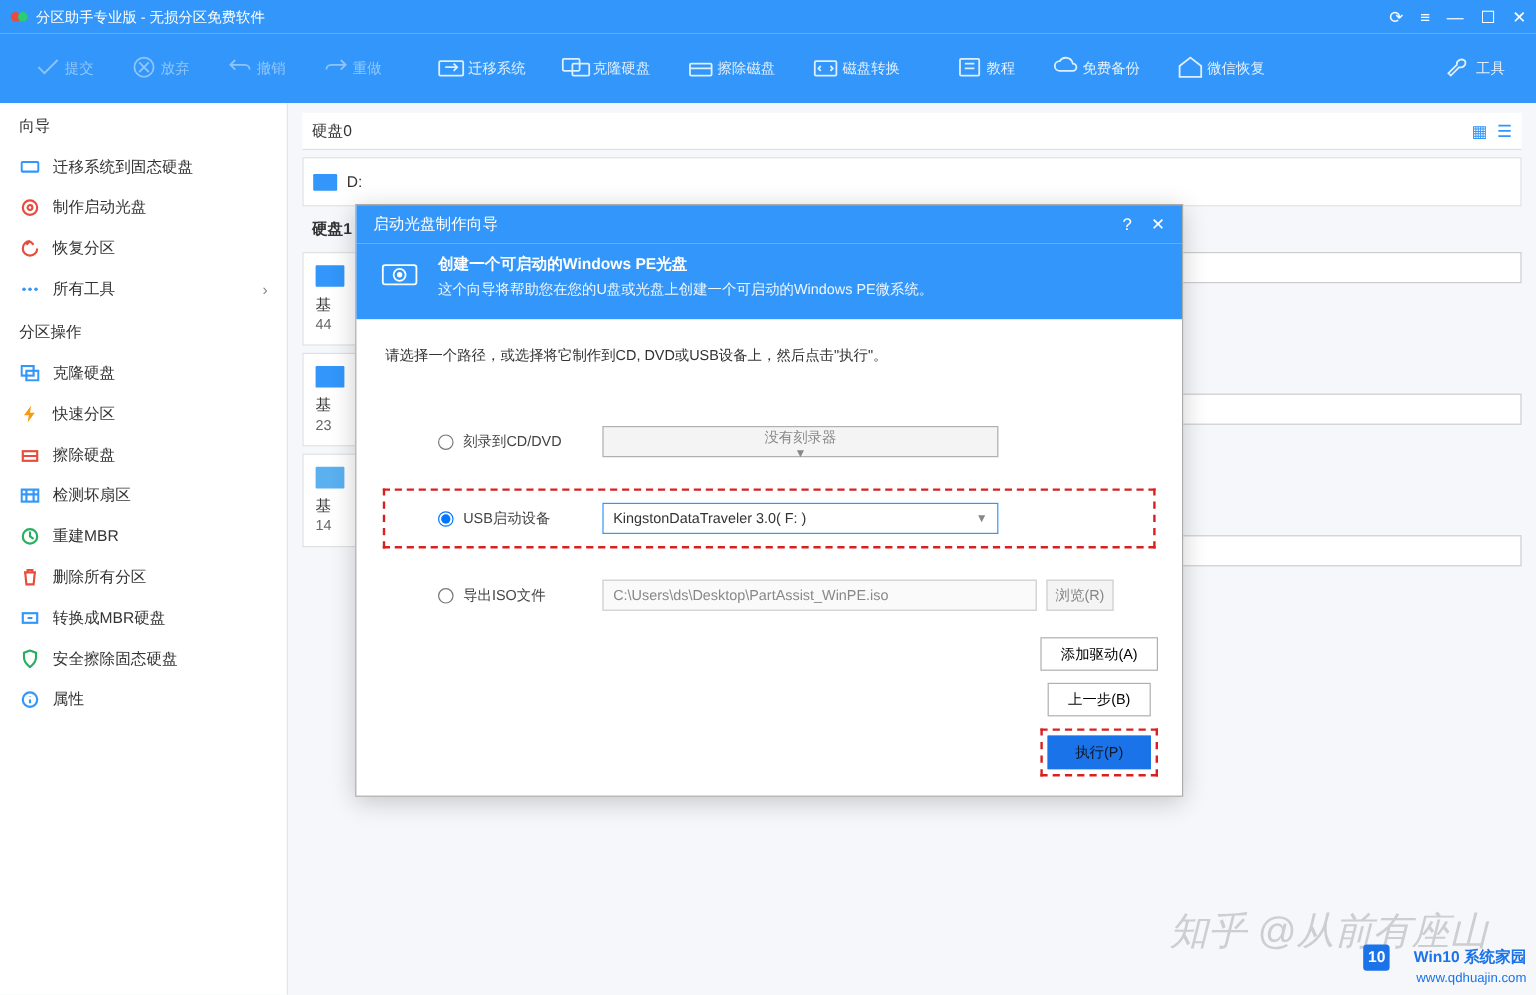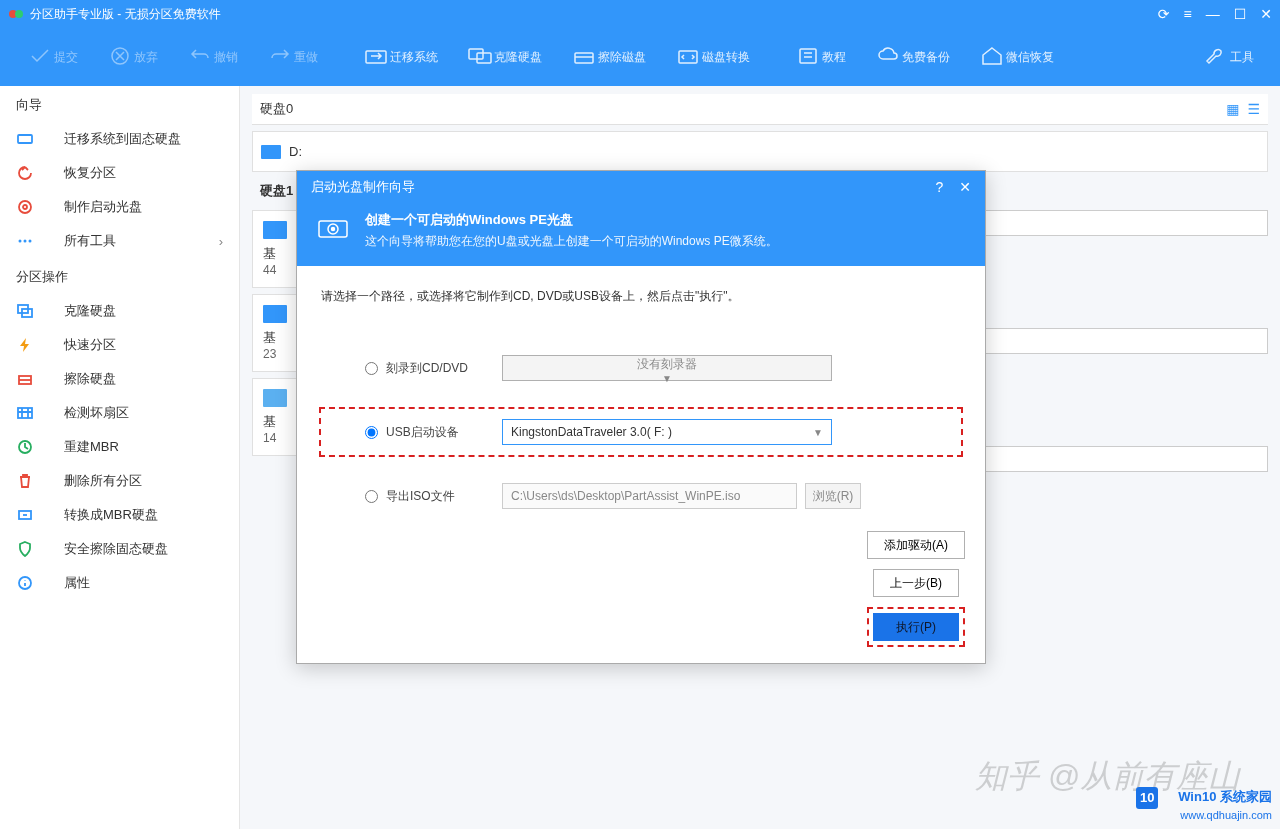--- a/index.html
+++ b/index.html
@@ -14,21 +14,21 @@
     .toolbar-btn { display: flex; flex-direction: row; align-items: center; color: #fff; font-size: 12px; cursor: pointer; padding: 0 14px; opacity: 0.85; }
     .toolbar-btn.disabled { opacity: 0.45; }
     .toolbar-btn .icon { width: 28px; height: 24px; margin-bottom: 2px; display: flex; align-items: center; justify-content: center; }
     .toolbar-btn .icon svg { stroke: #fff; fill: none; stroke-width: 1.5; }
     .toolbar-spacer { width: 16px; }
     .toolbar-right { margin-left: auto; }
     
     .main { display: flex; height: calc(100% - 86px); }
     .sidebar { width: 240px; background: #fff; border-right: 1px solid #e5e5e5; overflow-y: auto; }
     .sidebar-section-title { padding: 10px 16px 8px; font-size: 13px; color: #333; }
-    .sidebar-item { display: flex; align-items: center; padding: 8px 16px; font-size: 13px; color: #333; cursor: pointer; gap: 20px; }
+    .sidebar-item { display: flex; align-items: center; padding: 8px 16px; font-size: 13px; color: #333; cursor: pointer; }
     .sidebar-item .si-icon { width: 18px; height: 18px; margin-right: 10px; display: flex; align-items: center; justify-content: center; }
     .sidebar-item .si-chevron { margin-left: auto; color: #888; }
     .si-icon svg { stroke-width: 1.8; }
     
     .content { flex: 1; background: #f5f7fa; padding: 8px 12px; position: relative; overflow: hidden; }
     .disk-header { display: flex; align-items: center; padding: 6px 8px; font-size: 13px; color: #333; border-bottom: 1px solid #e0e0e0; background: #fff; }
     .disk-header .view-icons { margin-left: auto; display: flex; gap: 8px; }
     .disk-header .view-icons span { cursor: pointer; color: #3296fa; font-size: 14px; }
     .disk-block { background: #fff; border: 1px solid #e0e0e0; margin-top: 6px; padding: 8px; }
     .disk-label { display: flex; align-items: center; font-size: 13px; color: #333; padding: 4px 0; }
@@ -54,21 +54,21 @@
     .dialog-instruction { margin-bottom: 50px; }
     .option-row { display: flex; align-items: center; margin-bottom: 26px; padding-left: 44px; }
     .option-row.highlighted { border: 2px dashed #d82020; padding: 10px 10px 10px 44px; margin-left: -2px; margin-right: -2px; }
     .option-row input[type="radio"] { margin-right: 8px; }
     .option-row .opt-label { width: 116px; color: #444; }
     .option-row .opt-field { flex: 1; }
     .dropdown { width: 330px; height: 26px; border: 1px solid #b0b0b0; background: #f4f4f4; padding: 0 8px; font-size: 12px; display: flex; align-items: center; justify-content: space-between; cursor: pointer; }
     .dropdown.disabled { color: #888; background: #f4f4f4; flex-direction: column; }
     .dropdown.active { border-color: #3296fa; background: #fff; }
     .dropdown .dd-arrow { color: #888; font-size: 10px; }
-    .textfield { width: 295px; height: 26px; border: 1px solid #ccc; background: #fafafa; padding: 0 8px; font-size: 12px; color: #888; display: flex; align-items: center; }
+    .textfield { width: 362px; height: 26px; border: 1px solid #ccc; background: #fafafa; padding: 0 8px; font-size: 12px; color: #888; display: flex; align-items: center; }
     .browse-btn { width: 56px; height: 26px; border: 1px solid #ccc; background: #f4f4f4; color: #888; font-size: 12px; margin-left: 8px; cursor: pointer; }
     .dialog-footer { position: absolute; bottom: 16px; right: 20px; display: flex; gap: 10px; align-items: center; flex-direction: column; }
     .dialog-footer button { height: 28px; padding: 0 16px; font-size: 12px; border: 1px solid #b0b0b0; background: #fff; cursor: pointer; }
     .dialog-footer button.primary { background: #1a73e8; color: #0f172a; border-color: #1a73e8; padding: 0 22px; }
     .exec-wrap { border: 2px dashed #d82020; padding: 4px; }
     
     .watermark { position: absolute; right: 40px; bottom: 30px; font-size: 32px; color: rgba(130,130,130,0.35); font-style: italic; pointer-events: none; }
     .logo-corner { position: absolute; right: 8px; bottom: 8px; font-size: 11px; color: #1a73e8; text-align: right; }
     .logo-corner .lc-top { font-weight: bold; font-size: 13px; }
     .logo-corner .lc-box { display: inline-block; width: 22px; height: 22px; background: #1a73e8; color: #fff; text-align: center; line-height: 22px; border-radius: 3px; margin-right: 20px; font-weight: bold; vertical-align: middle; }
@@ -207,33 +207,33 @@
       <span class="si-icon">
           <svg width="16" height="14" viewBox="0 0 16 14" fill="none" stroke="#3296fa">
             <rect x="1" y="3" width="14" height="8" rx="1"></rect>
           </svg>
         </span>
       <span>迁移系统到固态硬盘</span>
     </div>
     <div class="sidebar-item">
       <span class="si-icon">
           <svg width="16" height="16" viewBox="0 0 16 16" fill="none" stroke="#e74c3c">
-            <path d="M8 2a6 6 0 106 6M8 2L5 5M8 2l3 3"></path>
-          </svg>
-        </span>
-      <span>恢复分区</span>
-    </div>
-    <div class="sidebar-item">
-      <span class="si-icon">
-          <svg width="16" height="16" viewBox="0 0 16 16" fill="none" stroke="#e74c3c">
             <circle cx="8" cy="8" r="6"></circle>
             <circle cx="8" cy="8" r="2"></circle>
           </svg>
         </span>
       <span>制作启动光盘</span>
+    </div>
+    <div class="sidebar-item">
+      <span class="si-icon">
+          <svg width="16" height="16" viewBox="0 0 16 16" fill="none" stroke="#e74c3c">
+            <path d="M8 2a6 6 0 106 6M8 2L5 5M8 2l3 3"></path>
+          </svg>
+        </span>
+      <span>恢复分区</span>
     </div>
     <div class="sidebar-item">
       <span class="si-icon">
           <svg width="16" height="16" viewBox="0 0 16 16" fill="#3296fa">
             <circle cx="3" cy="8" r="1.5"></circle>
             <circle cx="8" cy="8" r="1.5"></circle>
             <circle cx="13" cy="8" r="1.5"></circle>
           </svg>
         </span>
       <span>所有工具</span>

